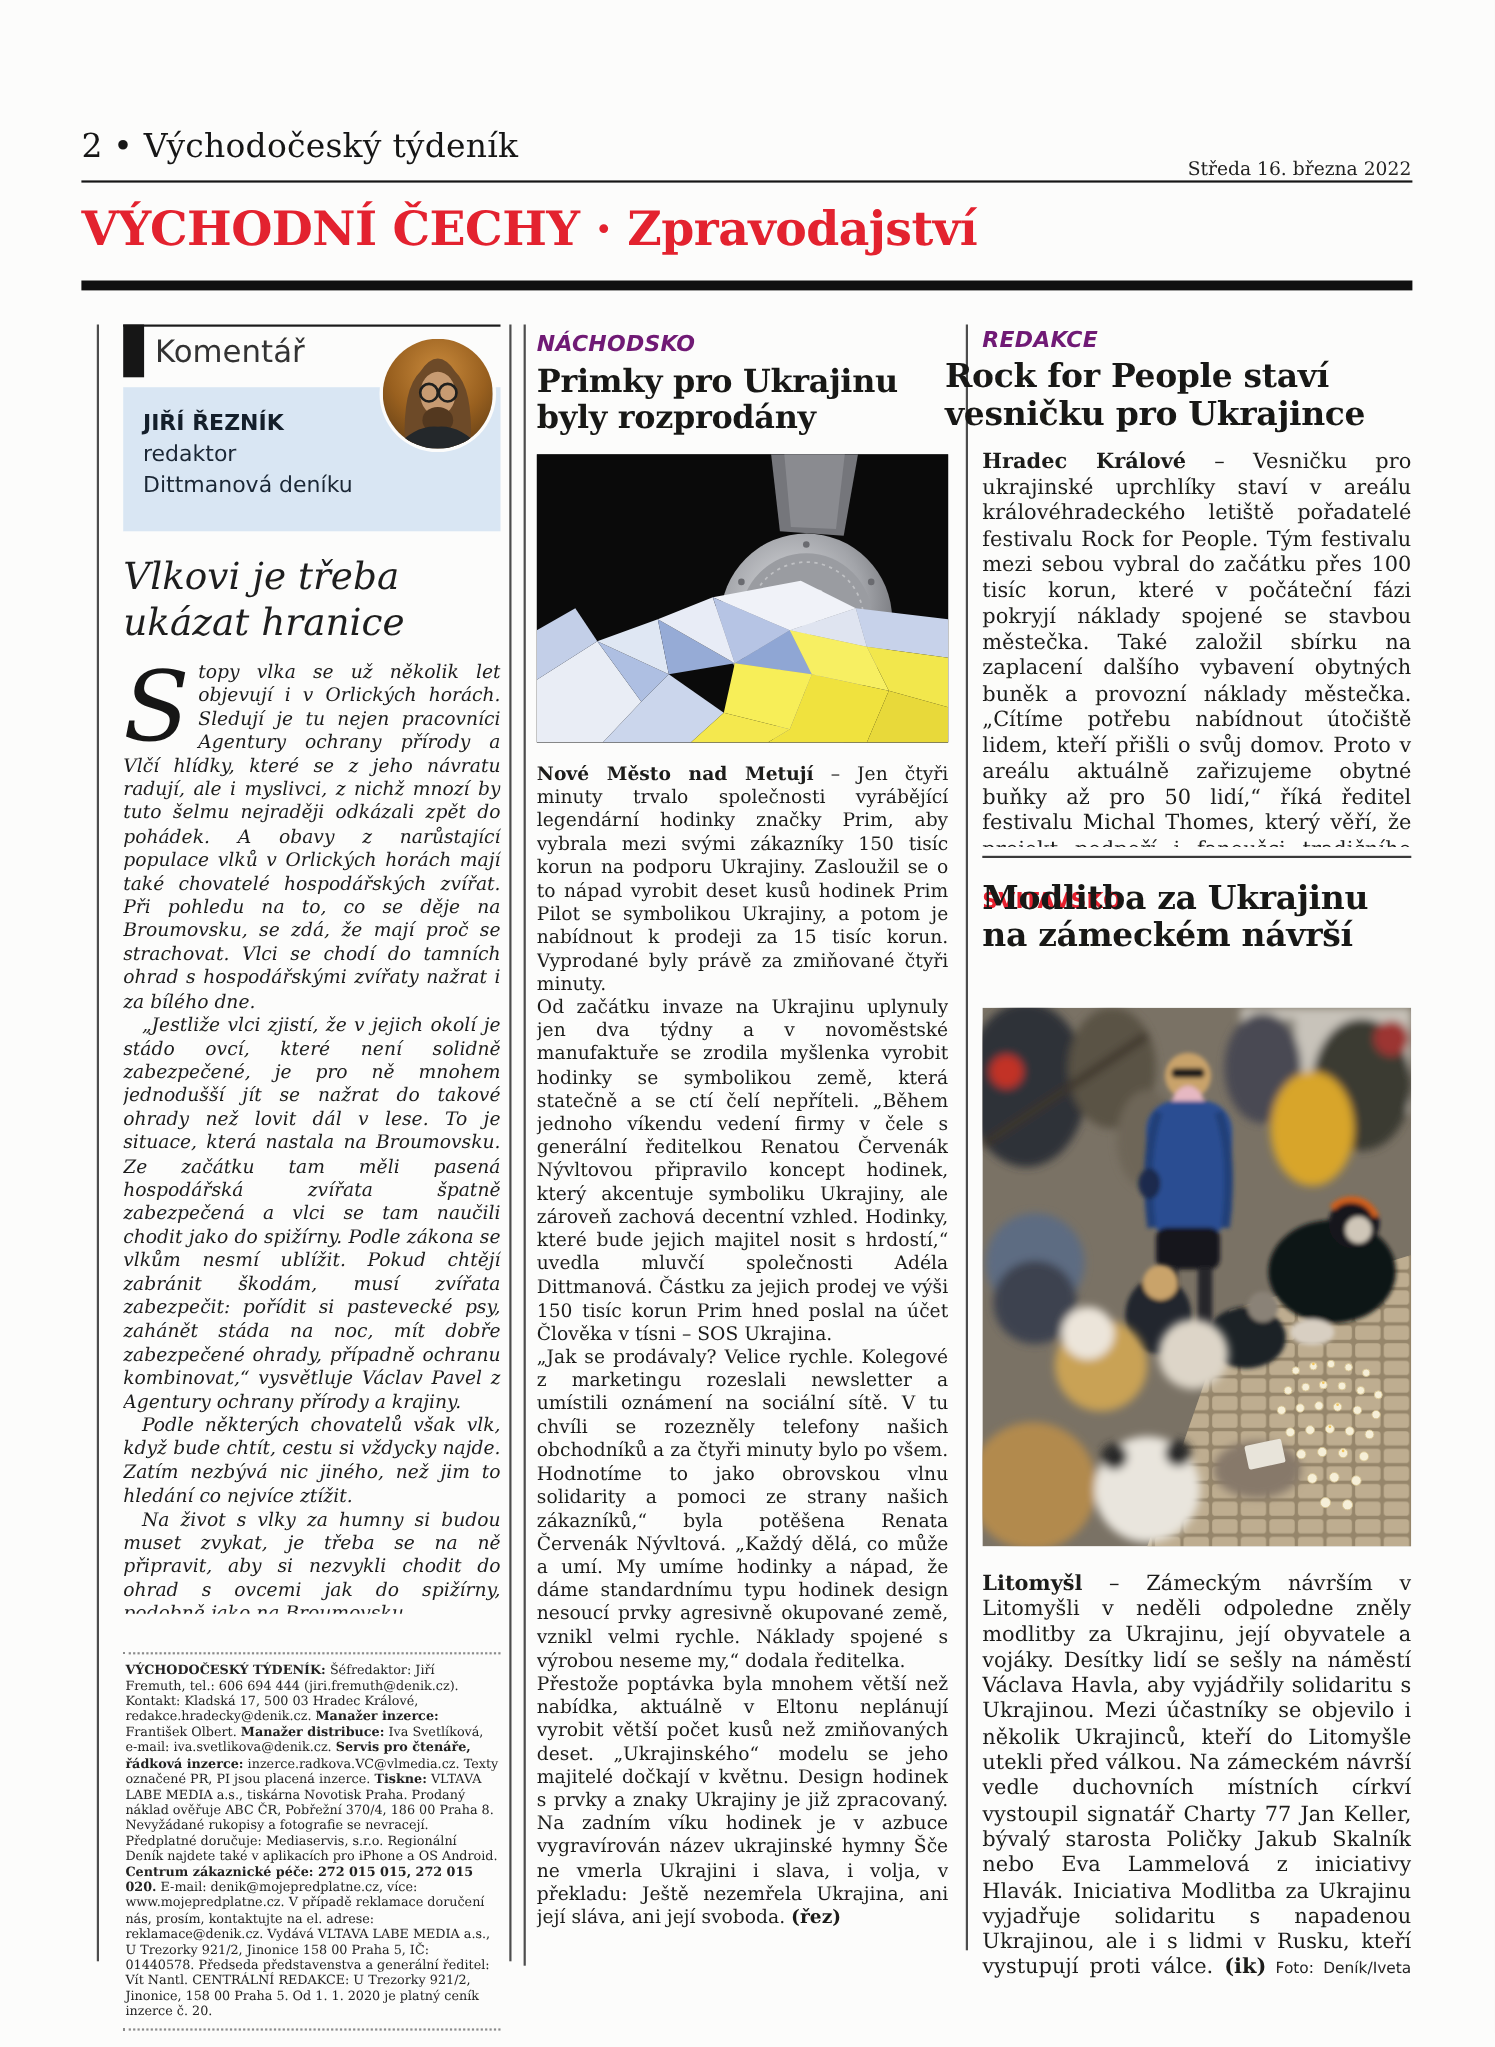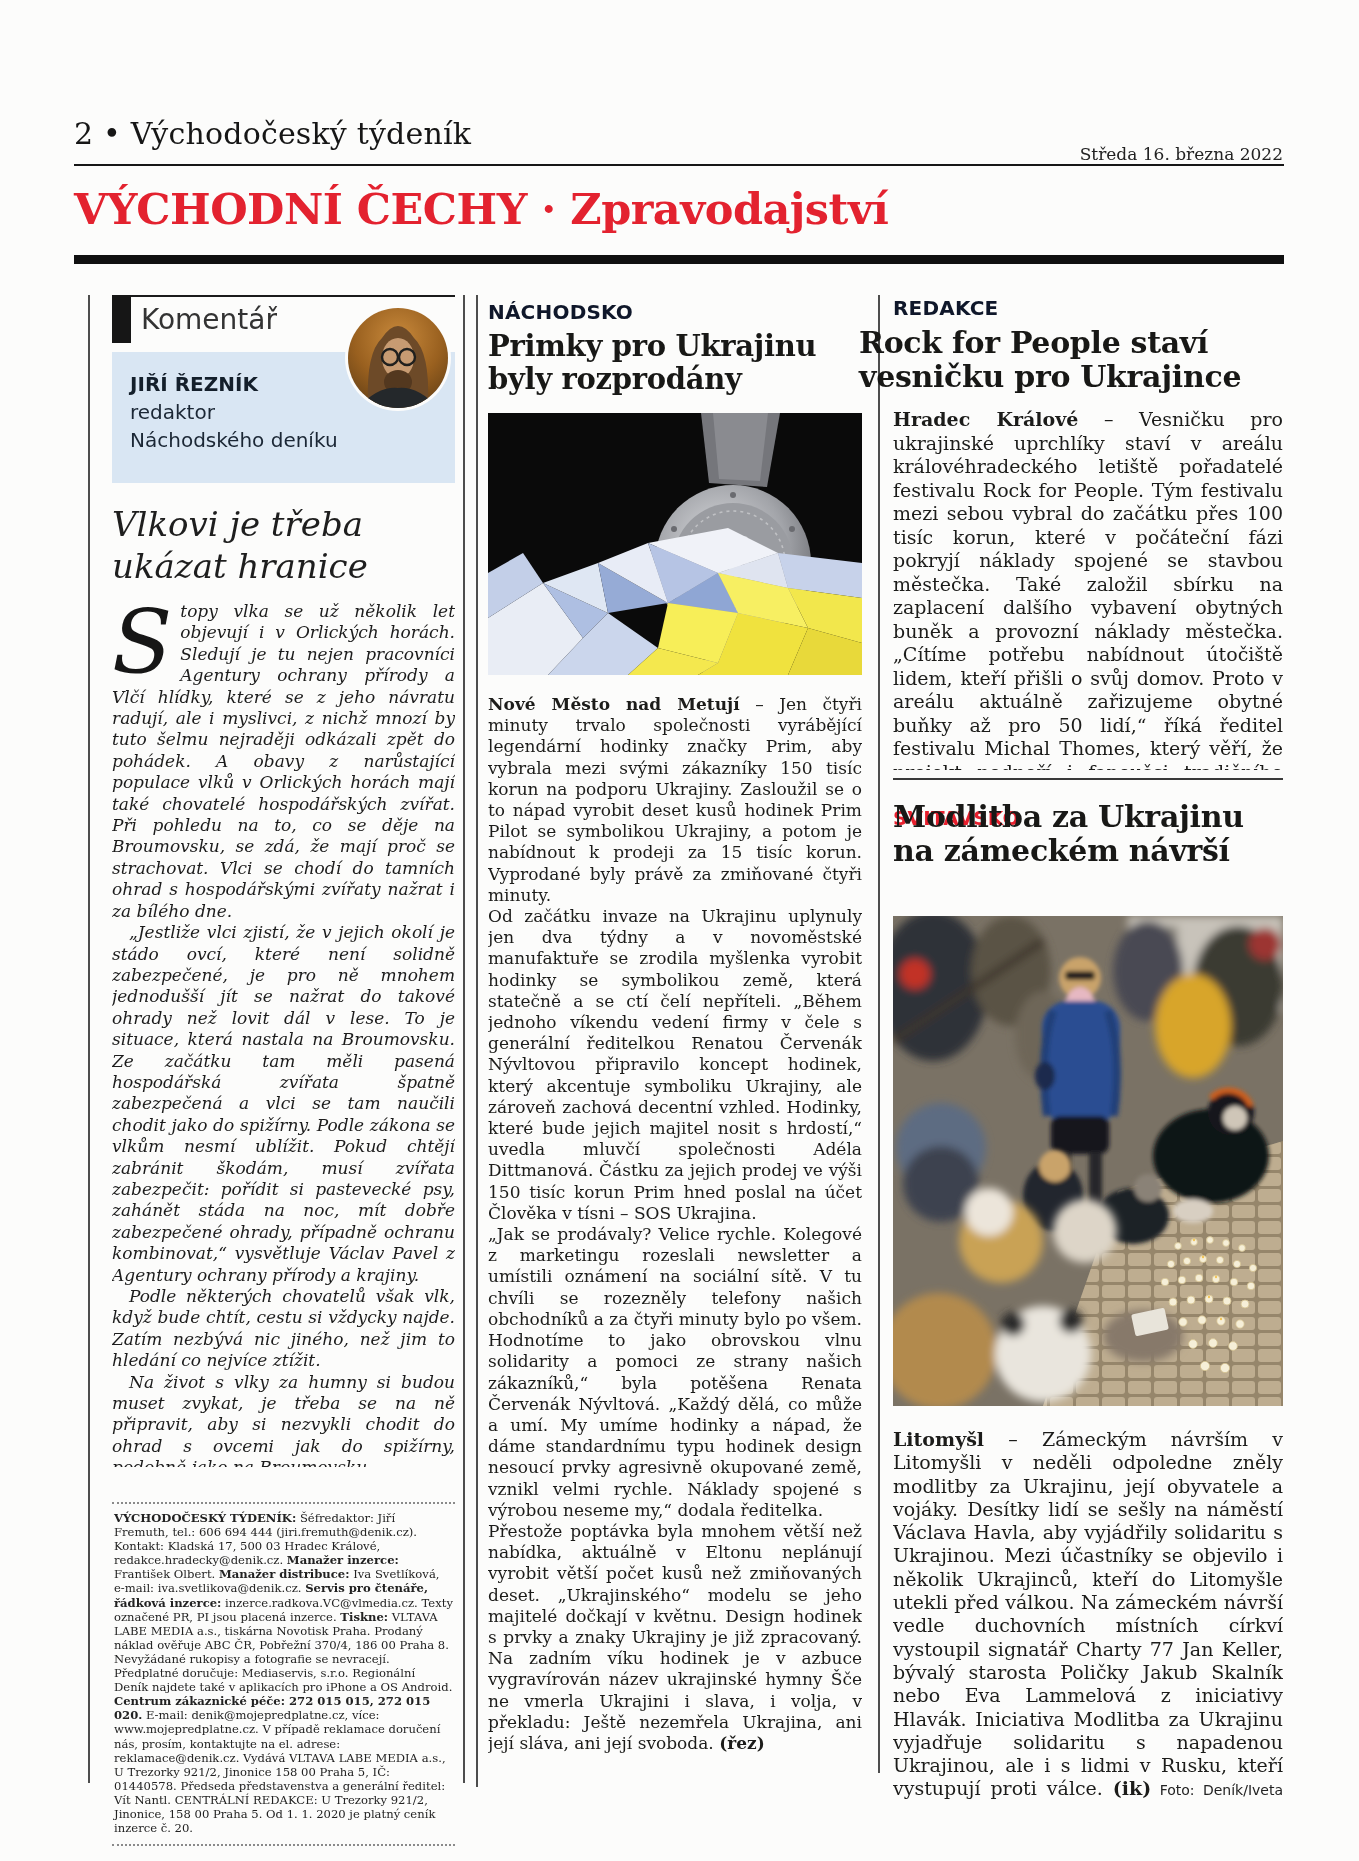--- a/index.html
+++ b/index.html
@@ -33,21 +33,21 @@
   .com-body{left:112px;top:601px;width:343px;height:866px;overflow:hidden;
     font-style:italic;font-size:17px;line-height:21.4px;color:#1c1c1c;text-align:justify;}
   .com-body p{margin:0;}
   .com-body p.ind{text-indent:17px;}
   .dropcap{float:left;font-size:88px;line-height:72px;padding:6px 8px 0 0;font-style:italic;color:#161616;}
   .imprint{left:112px;top:1502px;width:339px;padding:7px 2px 9px 2px;
     border-top:2px dotted #8a8a8a;border-bottom:2px dotted #8a8a8a;
     font-size:11.6px;line-height:14.1px;color:#222;text-align:left;}
   
   .region{font-family:"DejaVu Sans",sans-serif;font-weight:bold;font-size:20px;letter-spacing:.2px;}
-  .region.dark{color:#0f172a;}
+  .region.dark{color:#701a75;font-style:italic;}
   .region.bright{color:#e8202e;}
   .headline{font-weight:bold;color:#181816;letter-spacing:-.3px;}
   .body{color:#1c1c1a;text-align:justify;overflow:hidden;}
   .body p{margin:0;}
   .b{font-weight:bold;}
   .credit{font-family:"DejaVu Sans",sans-serif;font-size:14px;color:#222;font-weight:normal;}
   
   .n-label{left:488px;top:300px;}
   .n-headline{left:488px;top:330px;width:374px;font-size:29px;line-height:33px;}
   .watch-photo{left:488px;top:413px;width:374px;height:262px;background:#0a0a0a;}
@@ -80,21 +80,21 @@
   <div class="abs vrule vr-d"></div>
 
   <div class="abs kom-rule"></div>
   <div class="abs kom-tab"></div>
   <div class="abs kom-label">Komentář</div>
 
   <div class="abs author-card"></div>
   <div class="abs author-text">
     <div class="author-name">JIŘÍ ŘEZNÍK</div>
     <div>redaktor</div>
-    <div>Náchodského deníku</div>
+    <div>Dittmanová deníku</div>
   </div>
   <div class="abs avatar">
     <svg width="100" height="100" viewBox="0 0 100 100">
       <defs>
         <radialGradient id="avbg" cx="50%" cy="30%" r="80%">
           <stop offset="0%" stop-color="#c98a3c"></stop>
             <stop offset="55%" stop-color="#99601f"></stop>
             <stop offset="100%" stop-color="#5e3c15"></stop>
         </radialGradient>
       </defs>

